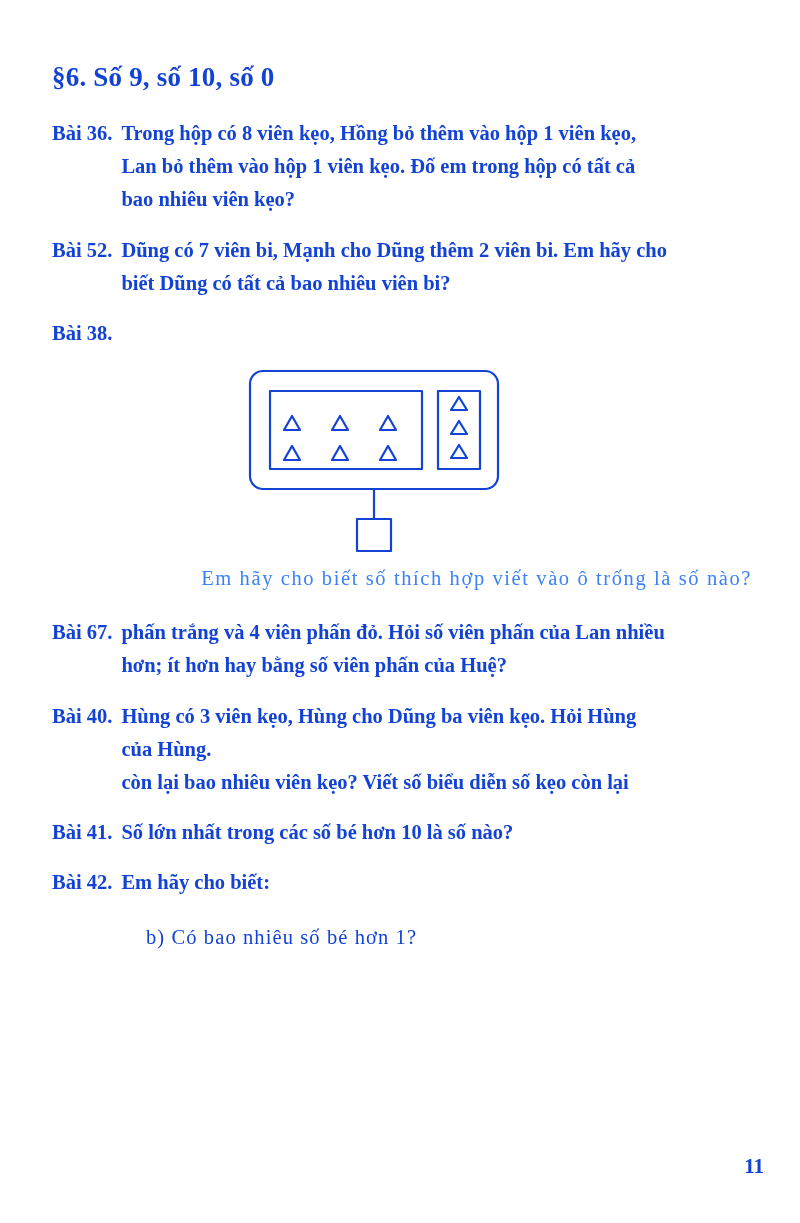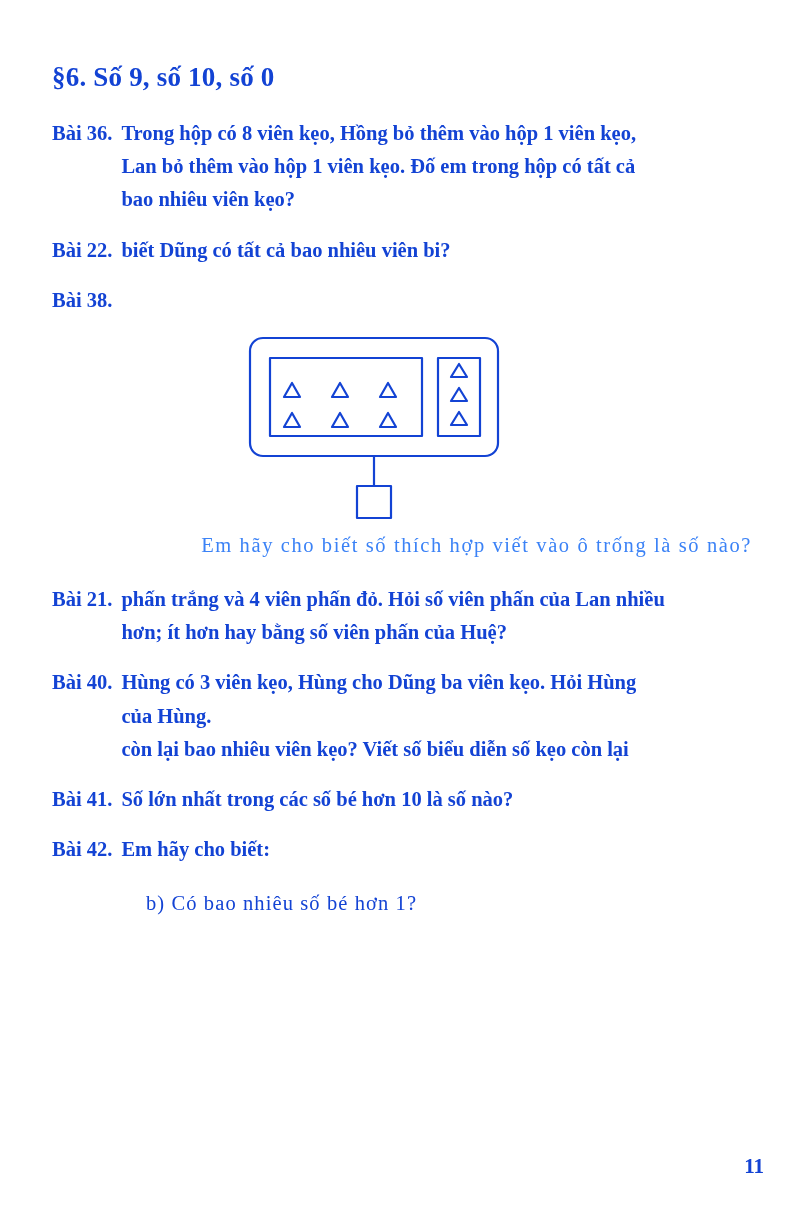--- a/index.html
+++ b/index.html
@@ -100,22 +100,23 @@
   <div class="exercise">
     <div class="ex-label">Bài 36.</div>
     <div class="ex-body">
       <span class="ln">Trong hộp có 8 viên kẹo, Hồng bỏ thêm vào hộp 1 viên kẹo,</span>
       <span class="ln">Lan bỏ thêm vào hộp 1 viên kẹo. Đố em trong hộp có tất cả</span>
       <span class="ln">bao nhiêu viên kẹo?</span>
     </div>
   </div>
 
   <div class="exercise">
-    <div class="ex-label">Bài 22.</div>
+    <div class="ex-label">Bài 52.</div>
     <div class="ex-body">
+      <span class="ln">Dũng có 7 viên bi, Mạnh cho Dũng thêm 2 viên bi. Em hãy cho</span>
       <span class="ln">biết Dũng có tất cả bao nhiêu viên bi?</span>
     </div>
   </div>
 
   <div class="exercise">
     <div class="ex-label">Bài 38.</div>
     <div class="ex-body spacer-38"></div>
   </div>
 
   <div class="figure-wrap">
@@ -142,21 +143,21 @@
         <line x1="128" y1="122" x2="128" y2="152"></line>
 
         <rect x="111" y="152" width="34" height="32"></rect>
       </g>
     </svg>
   </div>
 
   <div class="figure-caption">Em hãy cho biết số thích hợp viết vào ô trống là số nào?</div>
 
   <div class="exercise">
-    <div class="ex-label">Bài 21.</div>
+    <div class="ex-label">Bài 67.</div>
     <div class="ex-body">
       <span class="ln">phấn trắng và 4 viên phấn đỏ. Hỏi số viên phấn của Lan nhiều</span>
       <span class="ln">hơn; ít hơn hay bằng số viên phấn của Huệ?</span>
     </div>
   </div>
 
   <div class="exercise">
     <div class="ex-label">Bài 40.</div>
     <div class="ex-body">
       <span class="ln">Hùng có 3 viên kẹo, Hùng cho Dũng ba viên kẹo. Hỏi Hùng</span>

